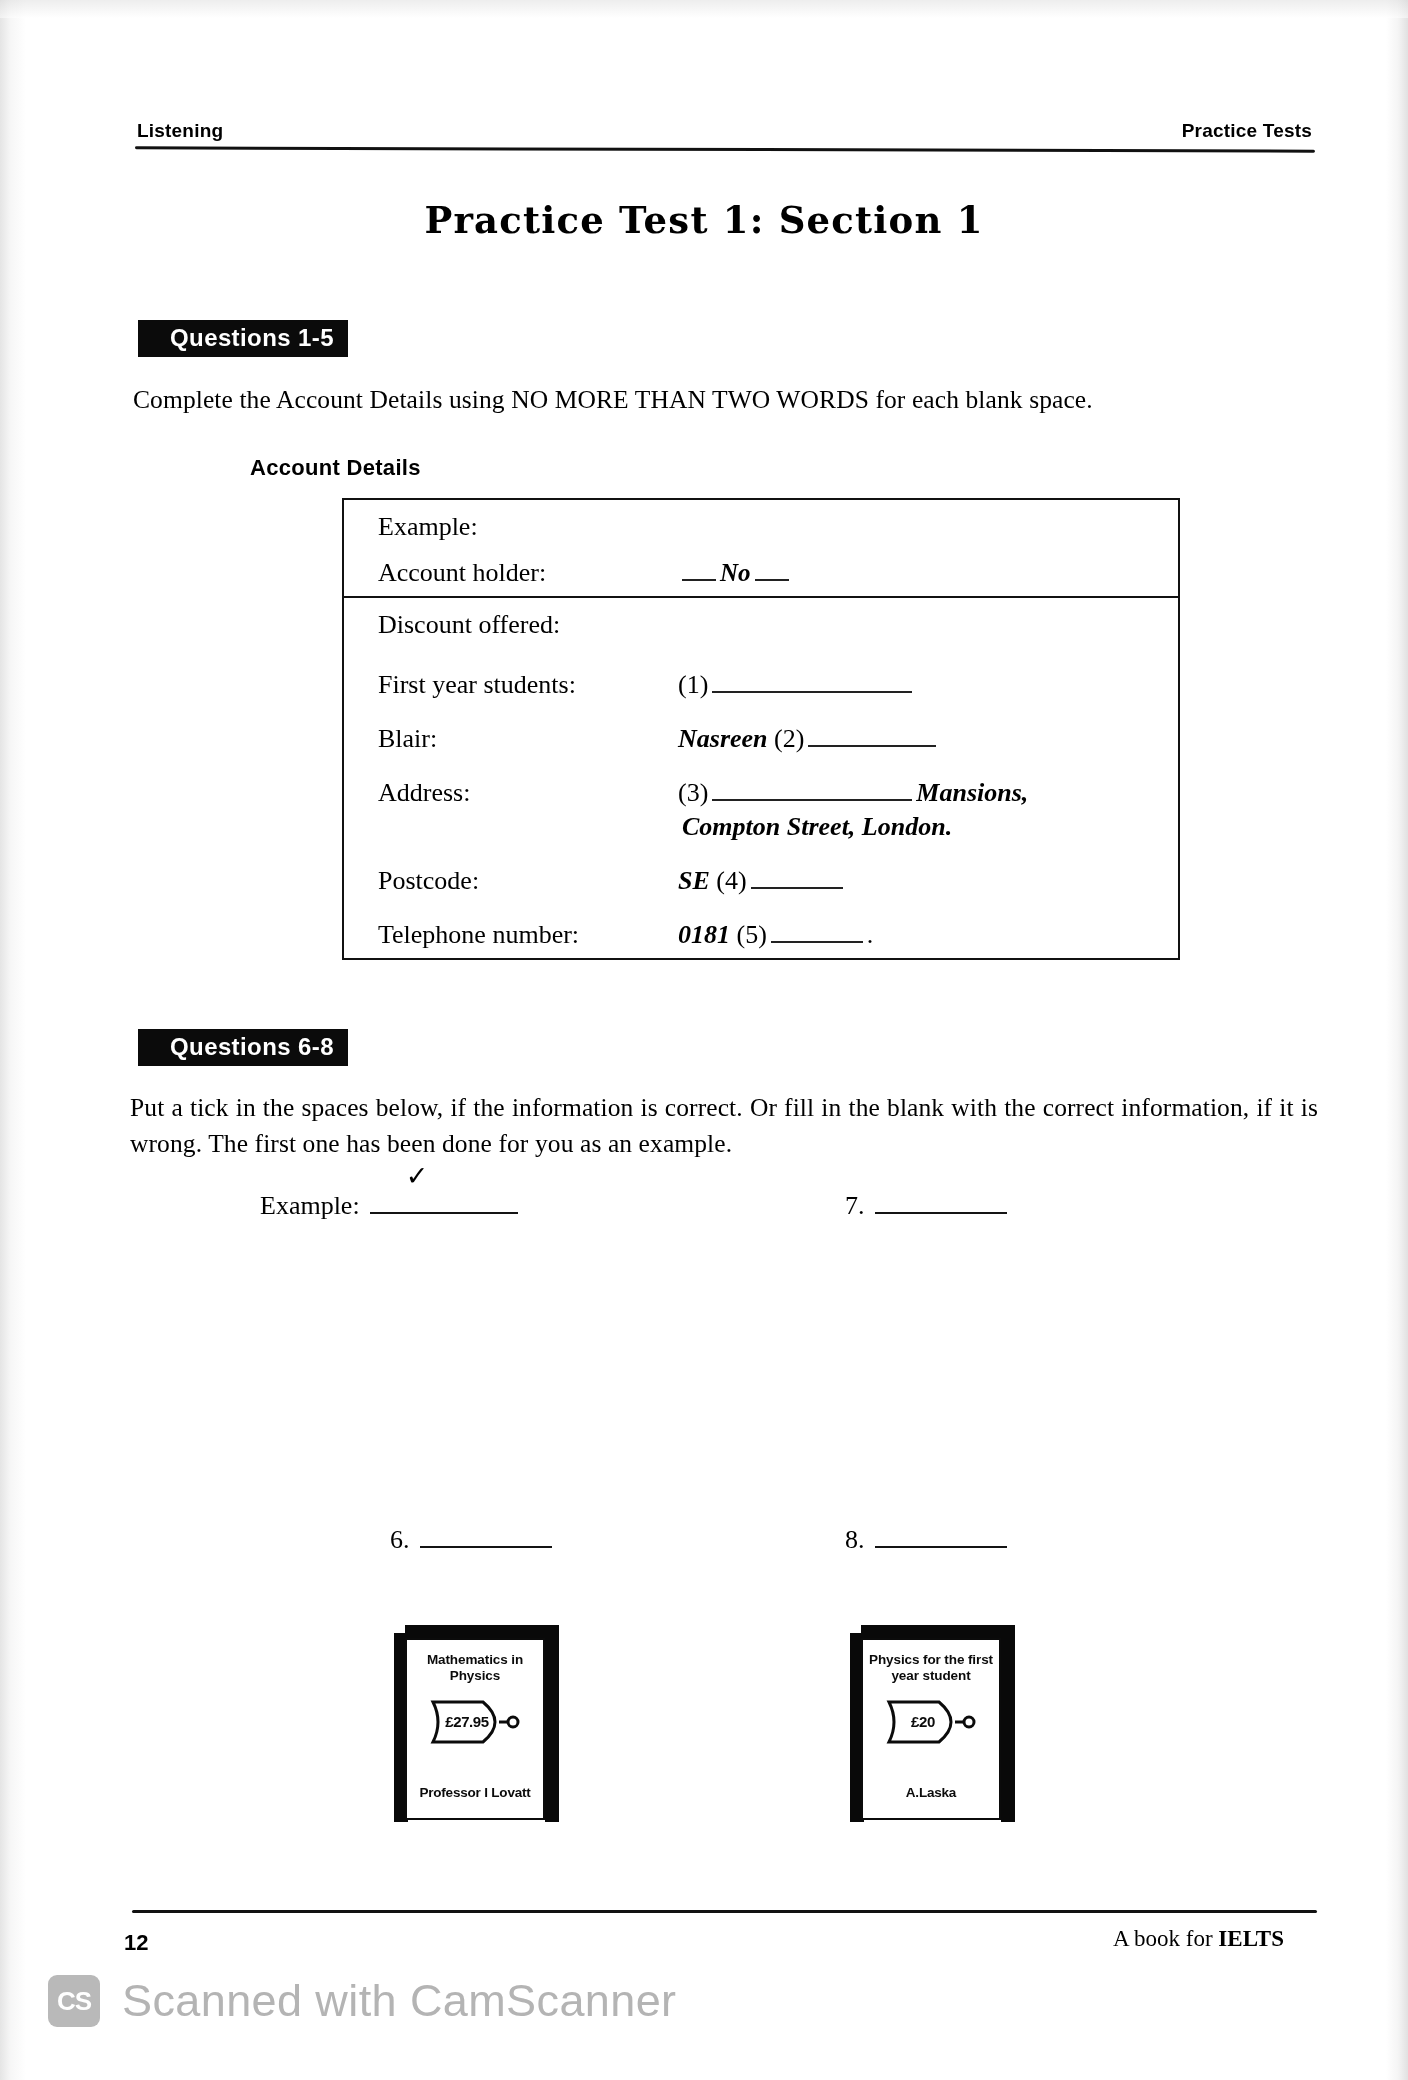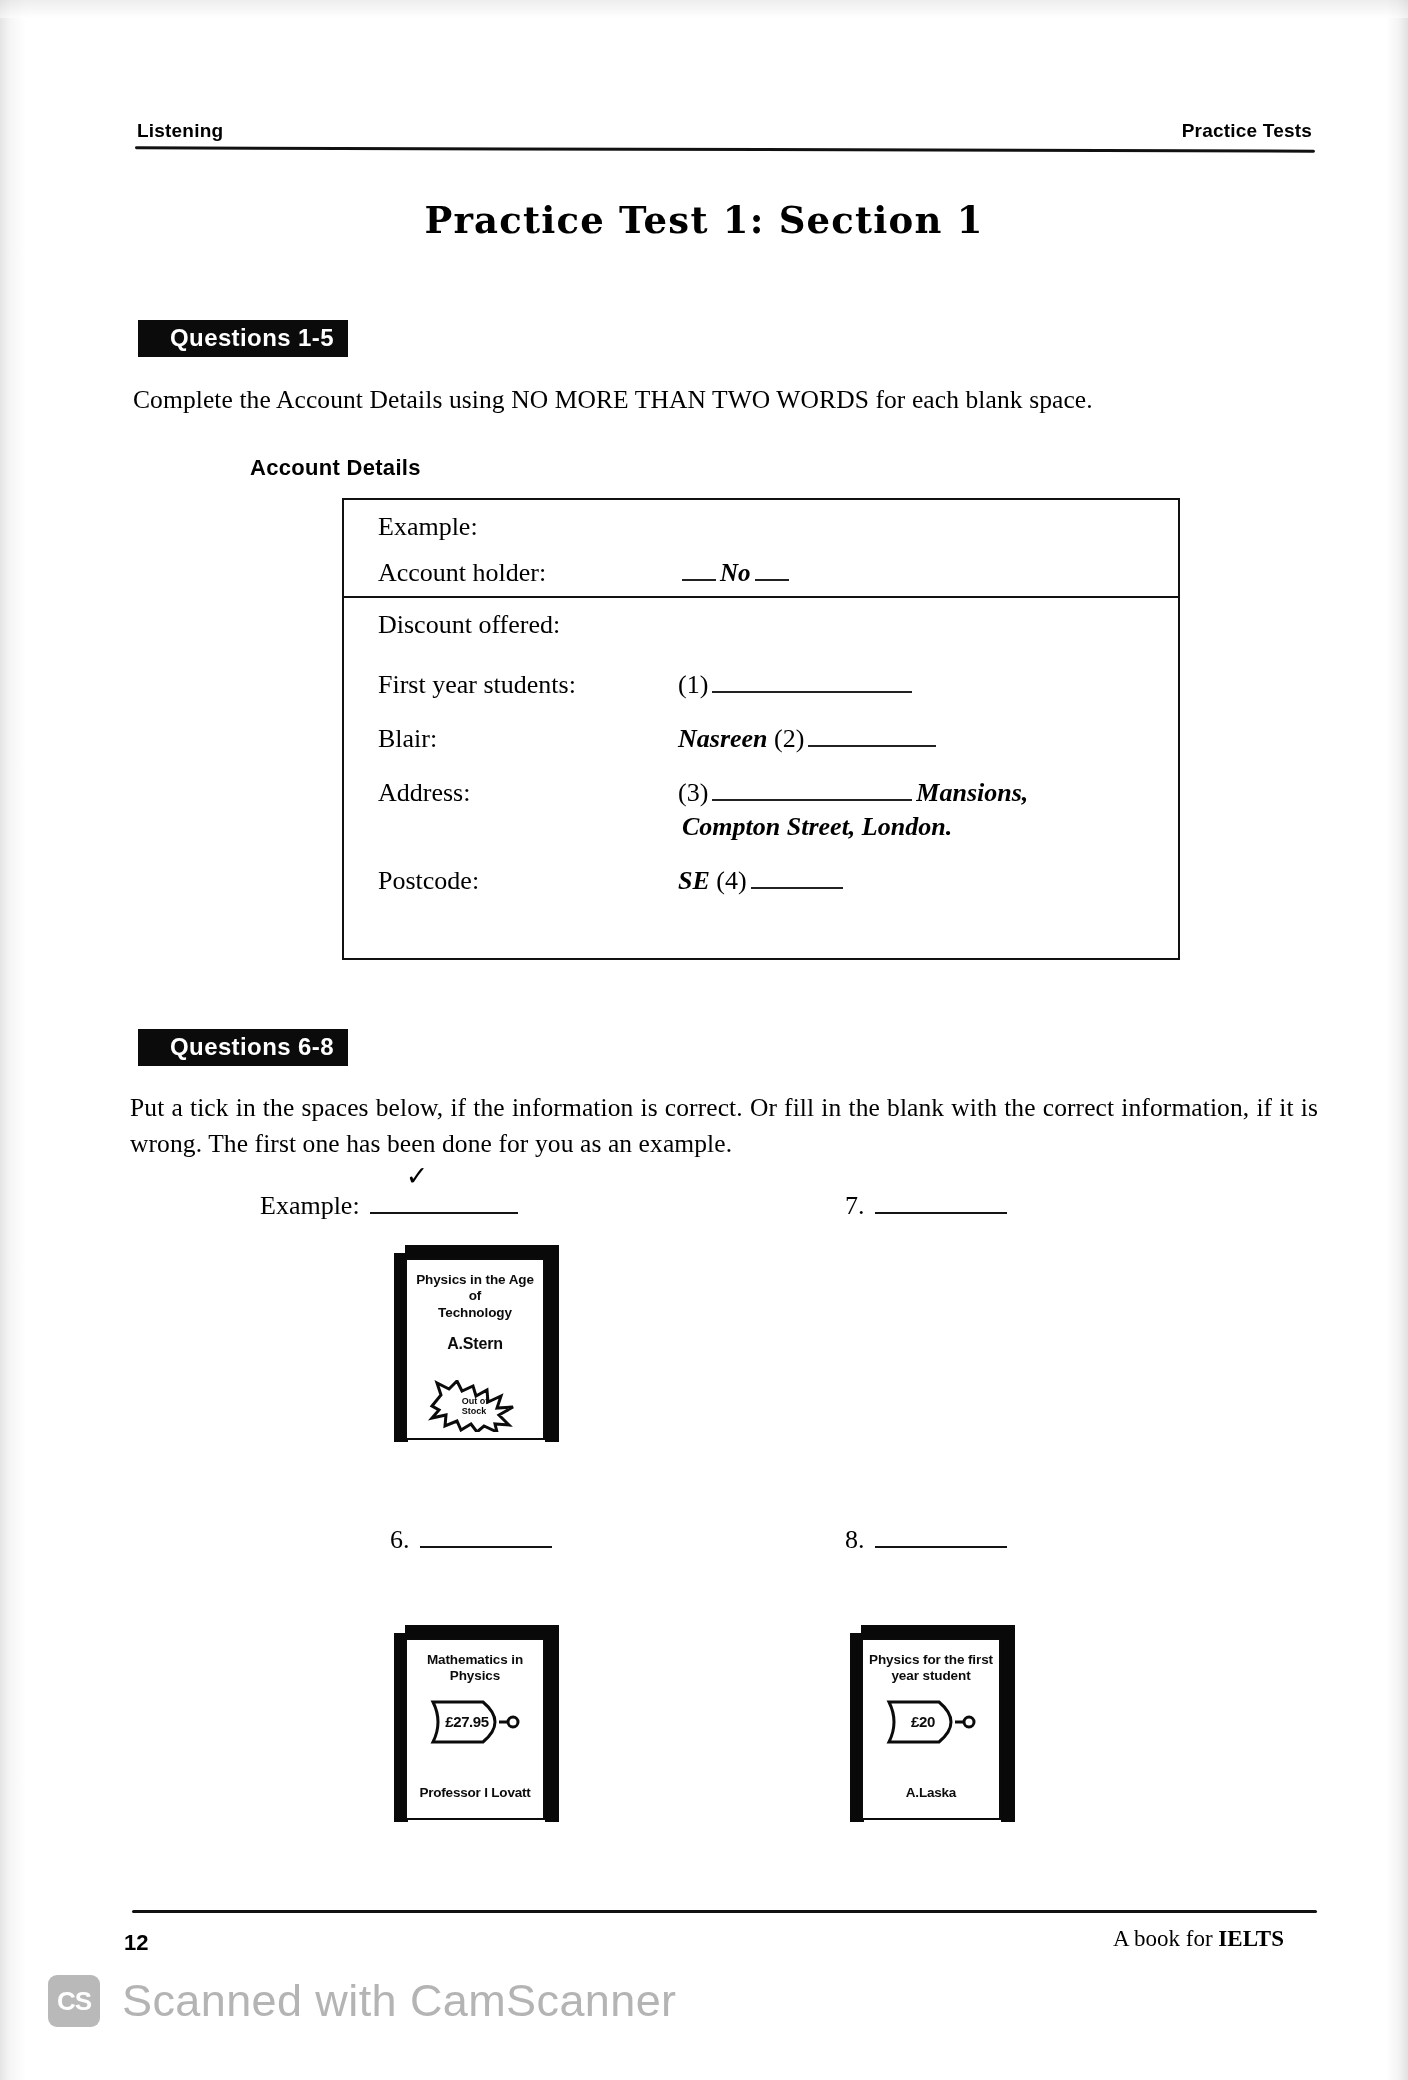--- a/index.html
+++ b/index.html
@@ -374,20 +374,27 @@
   <div class="row ital" style="left:682px; top:812px; font-size:26px;">Compton Street, London.</div>
 
   <div class="row" style="left:378px; top:860px;">
     <span class="rlabel">Postcode:</span>
     <span class="rval">
       <span class="ital">SE</span>
       <span>(4)</span><span class="blank blank-sm"></span>
     </span>
   </div>
 
+  <div class="row" style="left:378px; top:914px;">
+    <span class="rlabel">Telephone number:</span>
+    <span class="rval">
+      <span class="ital">0181</span>
+      <span>(5)</span><span class="blank blank-sm"></span><span>.</span>
+    </span>
+  </div>
 
   <div class="banner" style="left:138px; top:1029px;">Questions 6-8</div>
 
   <div class="para justify" style="left:130px; top:1090px; width:1188px;">Put a tick in the spaces below, if the information is correct. Or fill in the blank with the correct information, if it is wrong. The first one has been done for you as an example.</div>
 
   <div class="slot" style="left:260px; top:1186px;">
     <span>Example:</span>
     <span class="tickwrap">
       <span class="rule" style="width:148px;"></span>
       <span class="tick">✓</span>
@@ -402,41 +409,20 @@
   <div class="slot" style="left:390px; top:1520px;">
     <span>6.</span>
     <span class="rule"></span>
   </div>
 
   <div class="slot" style="left:845px; top:1520px;">
     <span>8.</span>
     <span class="rule"></span>
   </div>
 
-  <div class="book" style="left:394px; top:1245px;">
-    <div class="shadow-top"></div>
-    <div class="spine" style="left:0; top:8px; width:14px; height:189px;"></div>
-    <div class="spine" style="left:151px; top:8px; width:14px; height:189px;"></div>
-    <div class="cover">
-      <div class="book-title" style="white-space: pre-line;">Physics in the Age
-of
-Technology</div>
-      <div style="height:14px"></div>
-      <div class="book-author" style="white-space: pre-line;">A.Stern</div>
-      <div class="spacer"></div>
-      <div class="burst">
-        <svg width="96" height="52" viewBox="0 0 96 52">
-          <polygon points="5,26 14,15 10,3 22,9 30,1 35,11 46,6 49,16 60,10 61,22 74,16 70,28 86,27 72,35 82,45 68,44 70,52 57,46 50,52 44,44 34,50 30,41 18,46 19,35 5,38 12,30" fill="none" stroke="#0b0b0b" stroke-width="3" stroke-linejoin="miter"></polygon>
-        </svg>
-        <div class="btext" style="white-space: pre-line;">Out of
-Stock</div>
-      </div>
-      <div style="height:6px"></div>
-    </div>
-  </div>
 
 
   <div class="book" style="left:394px; top:1625px;">
     <div class="shadow-top"></div>
     <div class="spine" style="left:0; top:8px; width:14px; height:189px;"></div>
     <div class="spine" style="left:151px; top:8px; width:14px; height:189px;"></div>
     <div class="cover">
       <div class="book-title" style="white-space: pre-line;">Mathematics in
 Physics</div>
       <div style="height:14px"></div>

